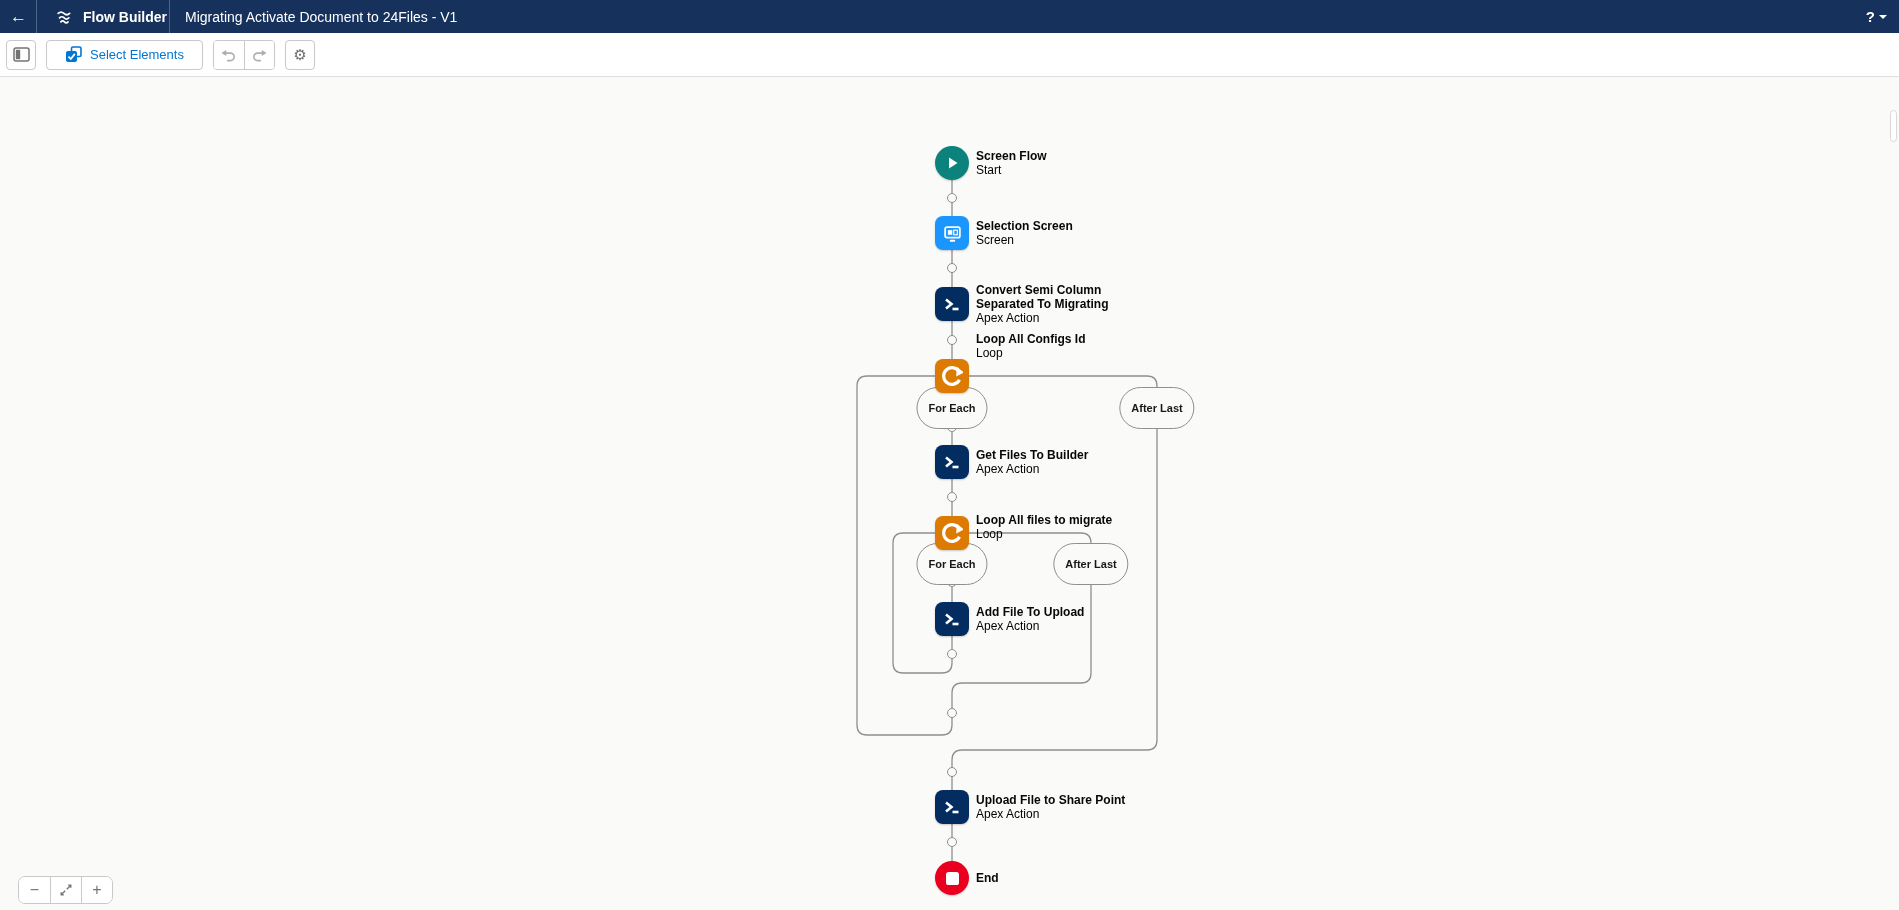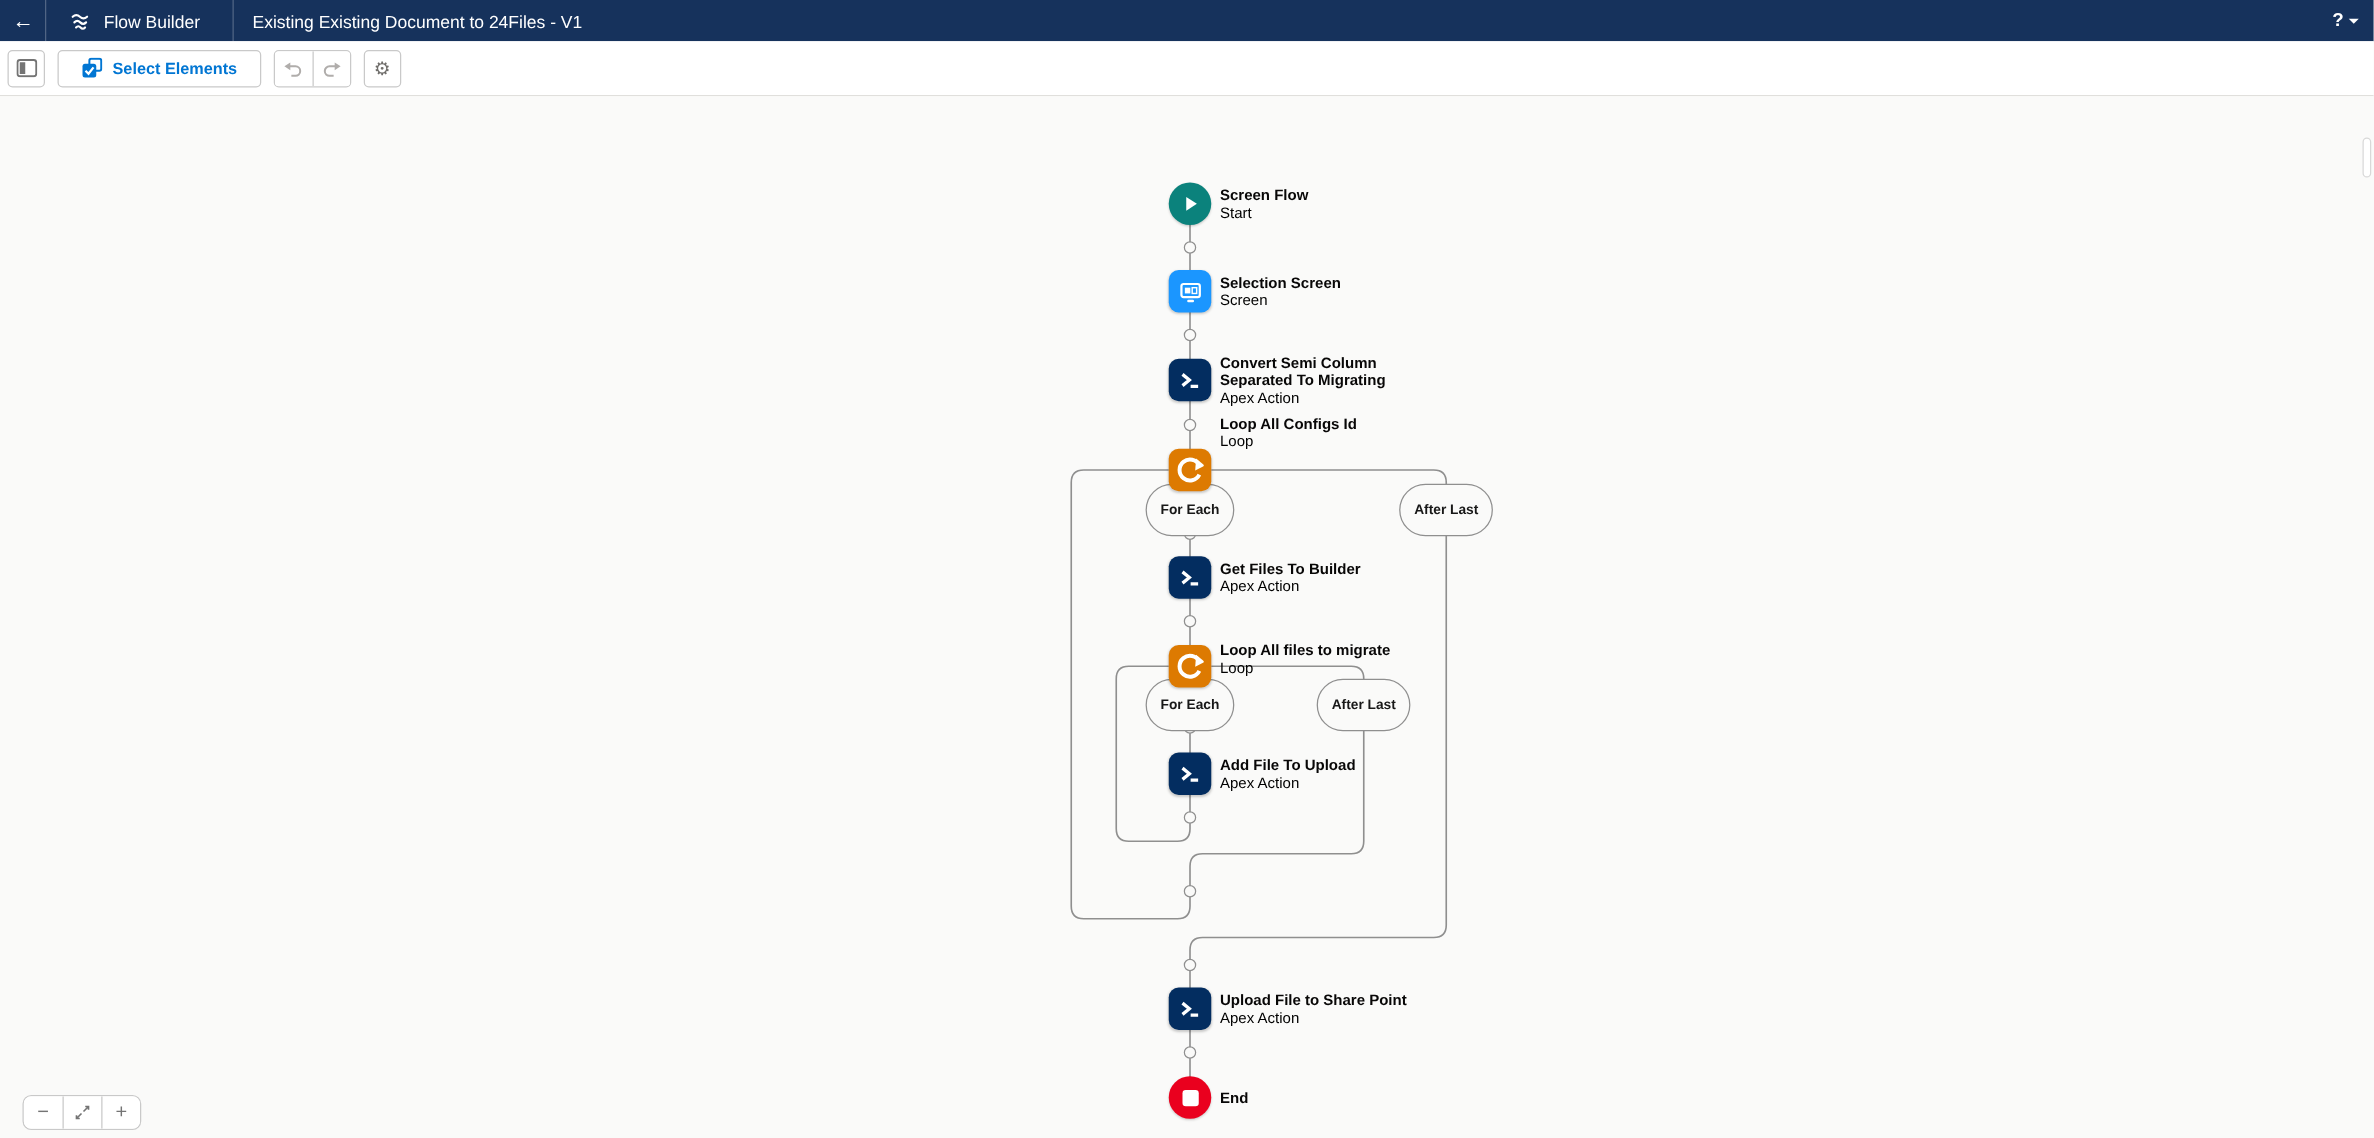--- a/index.html
+++ b/index.html
@@ -3,34 +3,34 @@
 <meta charset="utf-8">
 <style>
   * { margin:0; padding:0; box-sizing:border-box; }
   html,body { width:1899px; height:910px; font-family:"Liberation Sans", sans-serif; background:#fafaf9; overflow:hidden; }
 
   
   .navbar { height:33px; background:#16325c; display:flex; align-items:center; color:#fff; padding:0 12px 0 10px; }
   .nav-back { width:26px; font-size:17px; color:#fff; background:none; border:none; cursor:pointer; text-align:left; }
   .nav-sep { width:1px; height:33px; background:rgba(255,255,255,.25); margin:0 0; }
   .nav-logo { margin:0 10px 0 18px; display:flex; align-items:center; }
-  .nav-app { font-size:14px; font-weight:400; margin-right:26px; white-space:nowrap; }
+  .nav-app { font-size:14px; font-weight:700; margin-right:2px; white-space:nowrap; }
   .nav-title { font-size:14px; margin-left:15px; white-space:nowrap; }
   .nav-right { margin-left:auto; display:flex; align-items:center; gap:5px; }
   .nav-help { font-size:15px; font-weight:bold; color:#fff; background:none; border:none; cursor:pointer; display:flex; align-items:center; gap:4px; }
   .nav-caret { width:0; height:0; border-left:4px solid transparent; border-right:4px solid transparent; border-top:4px solid #fff; display:inline-block; }
 
   
   .toolbar { height:44px; background:#fff; border-bottom:1px solid #e0dfdc; display:flex; align-items:center; padding:0 2px 0 6px; gap:10px; }
   .btn { height:30px; background:#fff; border:1px solid #c9c9c9; border-radius:4px; color:#0176d3; font-size:13px; font-family:"Liberation Sans",sans-serif; display:inline-flex; align-items:center; justify-content:center; padding:0 14px; cursor:pointer; white-space:nowrap; }
   .btn-icononly { width:30px; padding:0; }
   .btn-group { display:inline-flex; height:30px; border:1px solid #c9c9c9; border-radius:4px; overflow:hidden; background:#fff; }
   .btn-group .seg { border:none; border-radius:0; height:28px; }
   .btn-group .seg + .seg { border-left:1px solid #c9c9c9; }
-  .sel-elems { gap:8px; padding:0 18px; font-weight:700; }
+  .sel-elems { gap:8px; padding:0 18px; font-weight:400; }
   .tb-right { margin-left:auto; display:flex; align-items:center; gap:6px; }
   .layout-select { height:28px; border:1px solid #c9c9c9; border-radius:4px; background:#fff; color:#181818; font-size:13px; display:inline-flex; align-items:center; gap:10px; padding:0 12px; cursor:pointer; }
   .dd-caret { width:0; height:0; border-left:4.5px solid transparent; border-right:4.5px solid transparent; border-top:5px solid #747474; }
   .version-text { font-size:13px; color:#181818; margin:0 8px 0 8px; white-space:nowrap; }
   .btn-disabled { background:#c9c7c5; border-color:#c9c7c5; color:#f3f3f3; cursor:default; }
 
   
   .canvas { position:relative; width:1899px; height:833px; background:#fafaf9; }
   .wires { position:absolute; left:0; top:0; }
   .wires path { stroke:#8f8f8f; stroke-width:1.3; fill:none; }
@@ -65,21 +65,21 @@
   <div class="nav-sep"></div>
   <span class="nav-logo">
     <svg width="18" height="18" viewBox="0 0 20 20">
       <path d="M3.5 6 q3.2 -3 6.4 0 t6.4 0" fill="none" stroke="#fff" stroke-width="1.9" stroke-linecap="round"></path>
       <path d="M5 11 q2.6 -2.6 5.2 0 t5.2 0" fill="none" stroke="#fff" stroke-width="1.9" stroke-linecap="round"></path>
       <path d="M6.5 15.5 q2 -2.2 4 0 t4 0" fill="none" stroke="#fff" stroke-width="1.9" stroke-linecap="round"></path>
     </svg>
   </span>
   <span class="nav-app">Flow Builder</span>
   <div class="nav-sep"></div>
-  <span class="nav-title">Existing Existing Document to 24Files - V1</span>
+  <span class="nav-title">Migrating Activate Document to 24Files - V1</span>
   <div class="nav-right">
     <button class="nav-help">
       <span>?</span>
       <span class="nav-caret"></span>
     </button>
   </div>
 </div>
 
 <div class="toolbar">
   <button class="btn btn-icononly">

